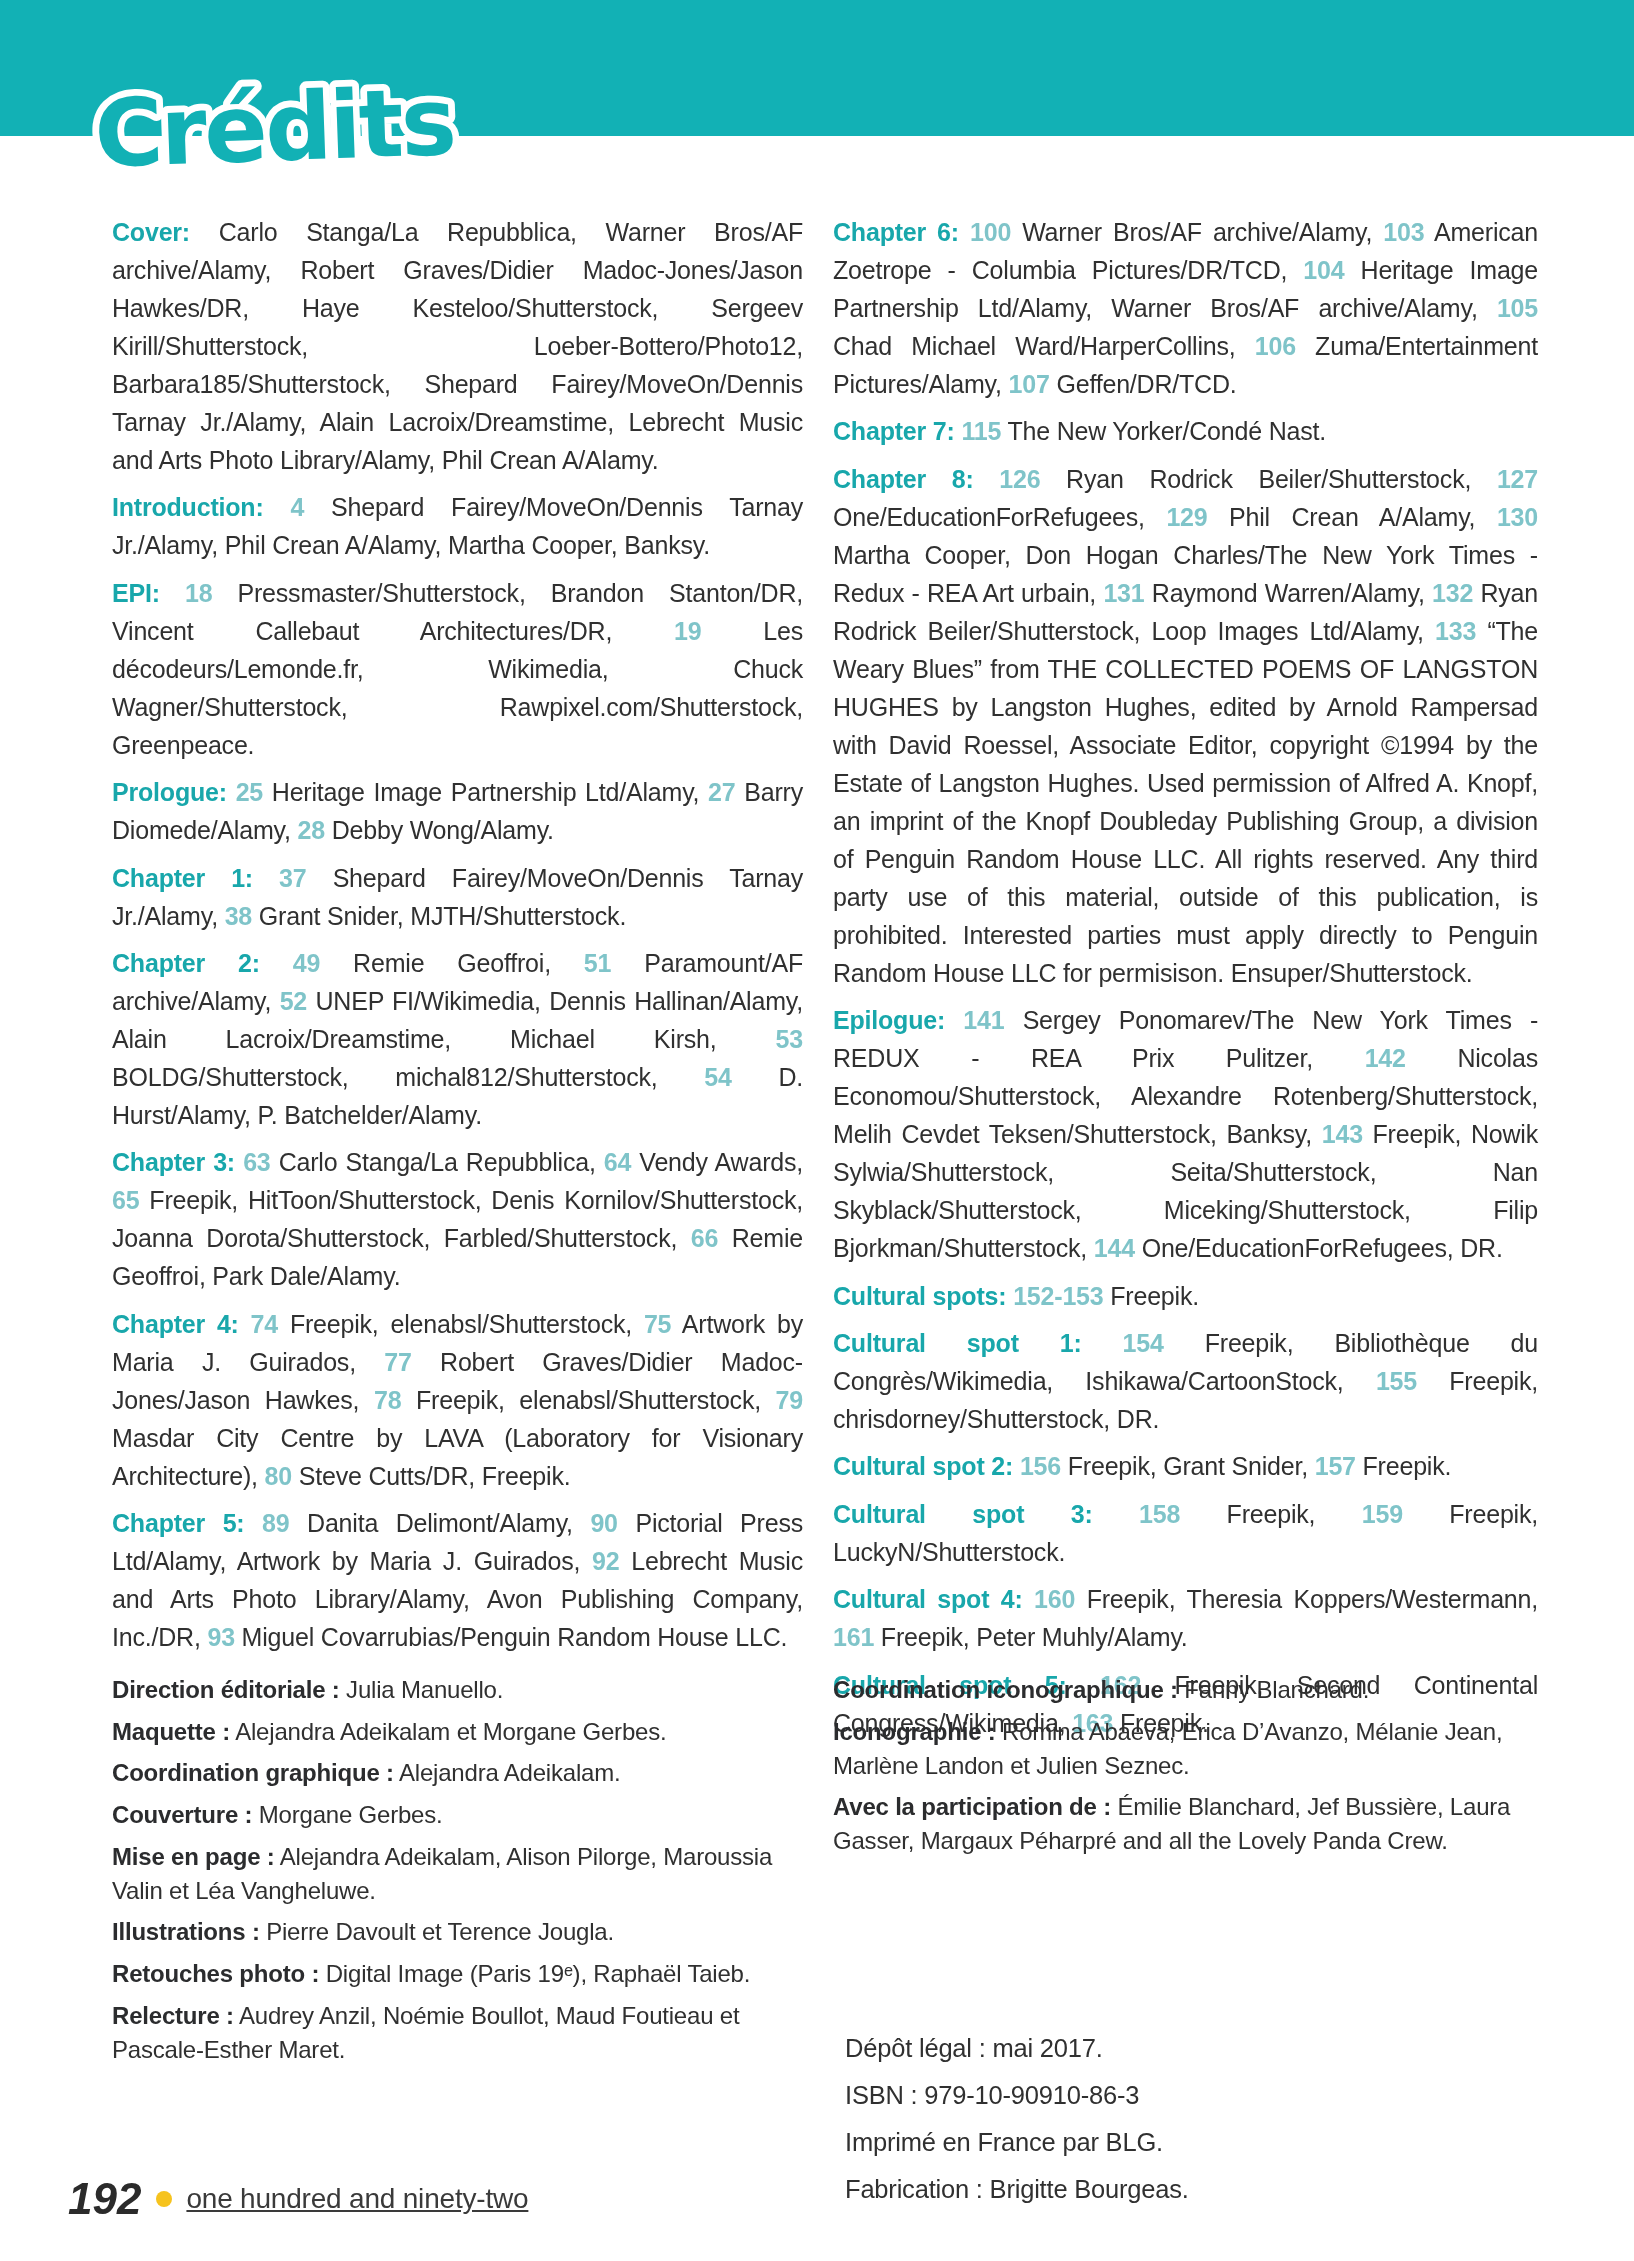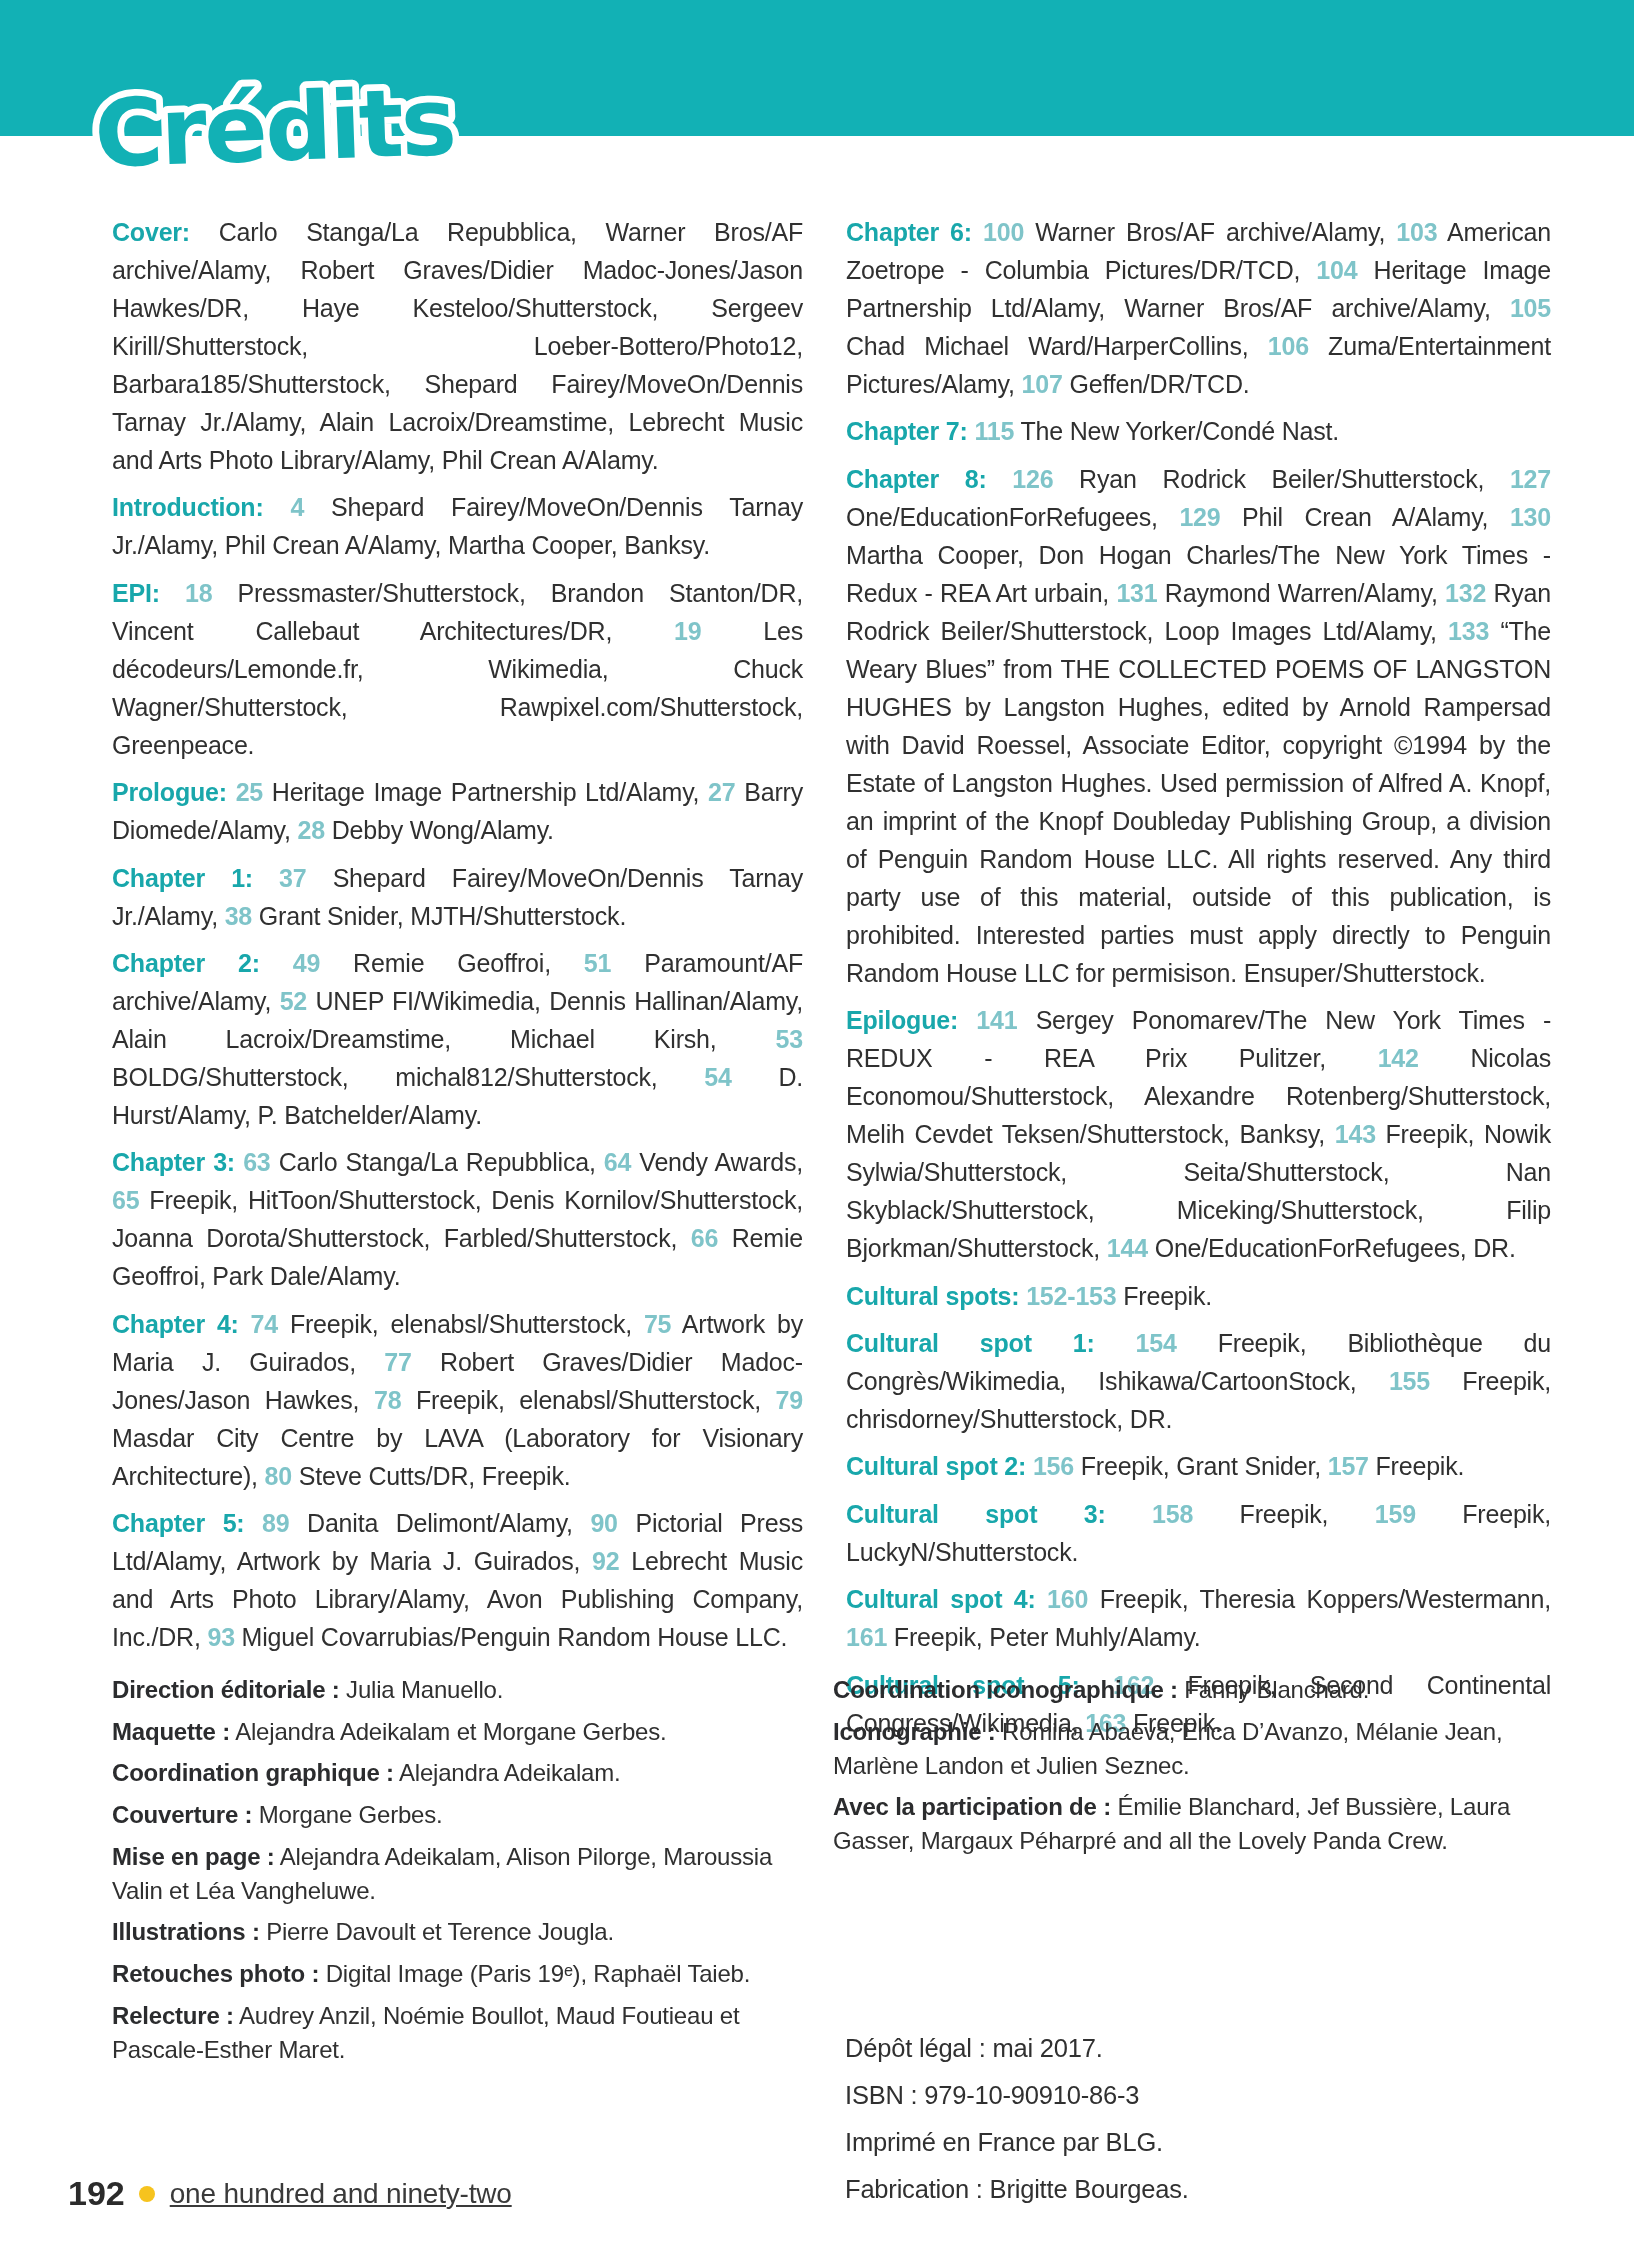--- a/index.html
+++ b/index.html
@@ -27,42 +27,42 @@
     stroke-linejoin:round;stroke-linecap:round;
     letter-spacing:-3px;
   }
   .col{
     position:absolute;top:213px;
     font-size:25px;line-height:38px;
     letter-spacing:-0.2px;
     text-align:justify;text-align-last:left;
   }
   .col-left{left:112px;width:691px;}
-  .col-right{left:833px;width:705px;margin-left:13px;}
+  .col-right{left:833px;width:705px;}
   .credit{margin:0 0 9.4px 0;}
   .credit .lab{font-weight:bold;color:var(--label,#18a7ab);}
   .credit .num{font-weight:bold;color:var(--num,#7fc4c9);}
   .staff{
     position:absolute;top:1673px;
     font-size:24px;line-height:34px;letter-spacing:-0.2px;
   }
   .staff-left{left:112px;width:691px;}
   .staff-right{left:833px;width:705px;}
   .staff p{margin:0 0 7.7px 0;}
   .staff .slab{font-weight:bold;color:#2b2c2e;}
   .legal{
     position:absolute;left:833px;top:2019px;width:705px;
     font-size:25.5px;line-height:35px;letter-spacing:-0.2px;
   }
   .legal p{margin:12px;}
   .footer{
     position:absolute;left:68px;top:2174px;
     display:flex;align-items:center;gap:14.5px;
   }
-  .footer .pnum{font-size:34px;font-weight:bold;color:#2b2b2b;letter-spacing:0;}
+  .footer .pnum{font-size:44px;font-weight:bold;color:#2b2b2b;letter-spacing:0;font-style:italic;}
   .footer .dot{width:16px;height:16px;border-radius:50%;background:var(--yellow,#f6c31e);}
   .footer .pwords{font-size:28px;color:#3a3a3a;letter-spacing:-0.2px;text-decoration:underline;}
 </style>
 </head>
 <body>
 
 <div class="page">
 
   <div class="banner"></div>
 

